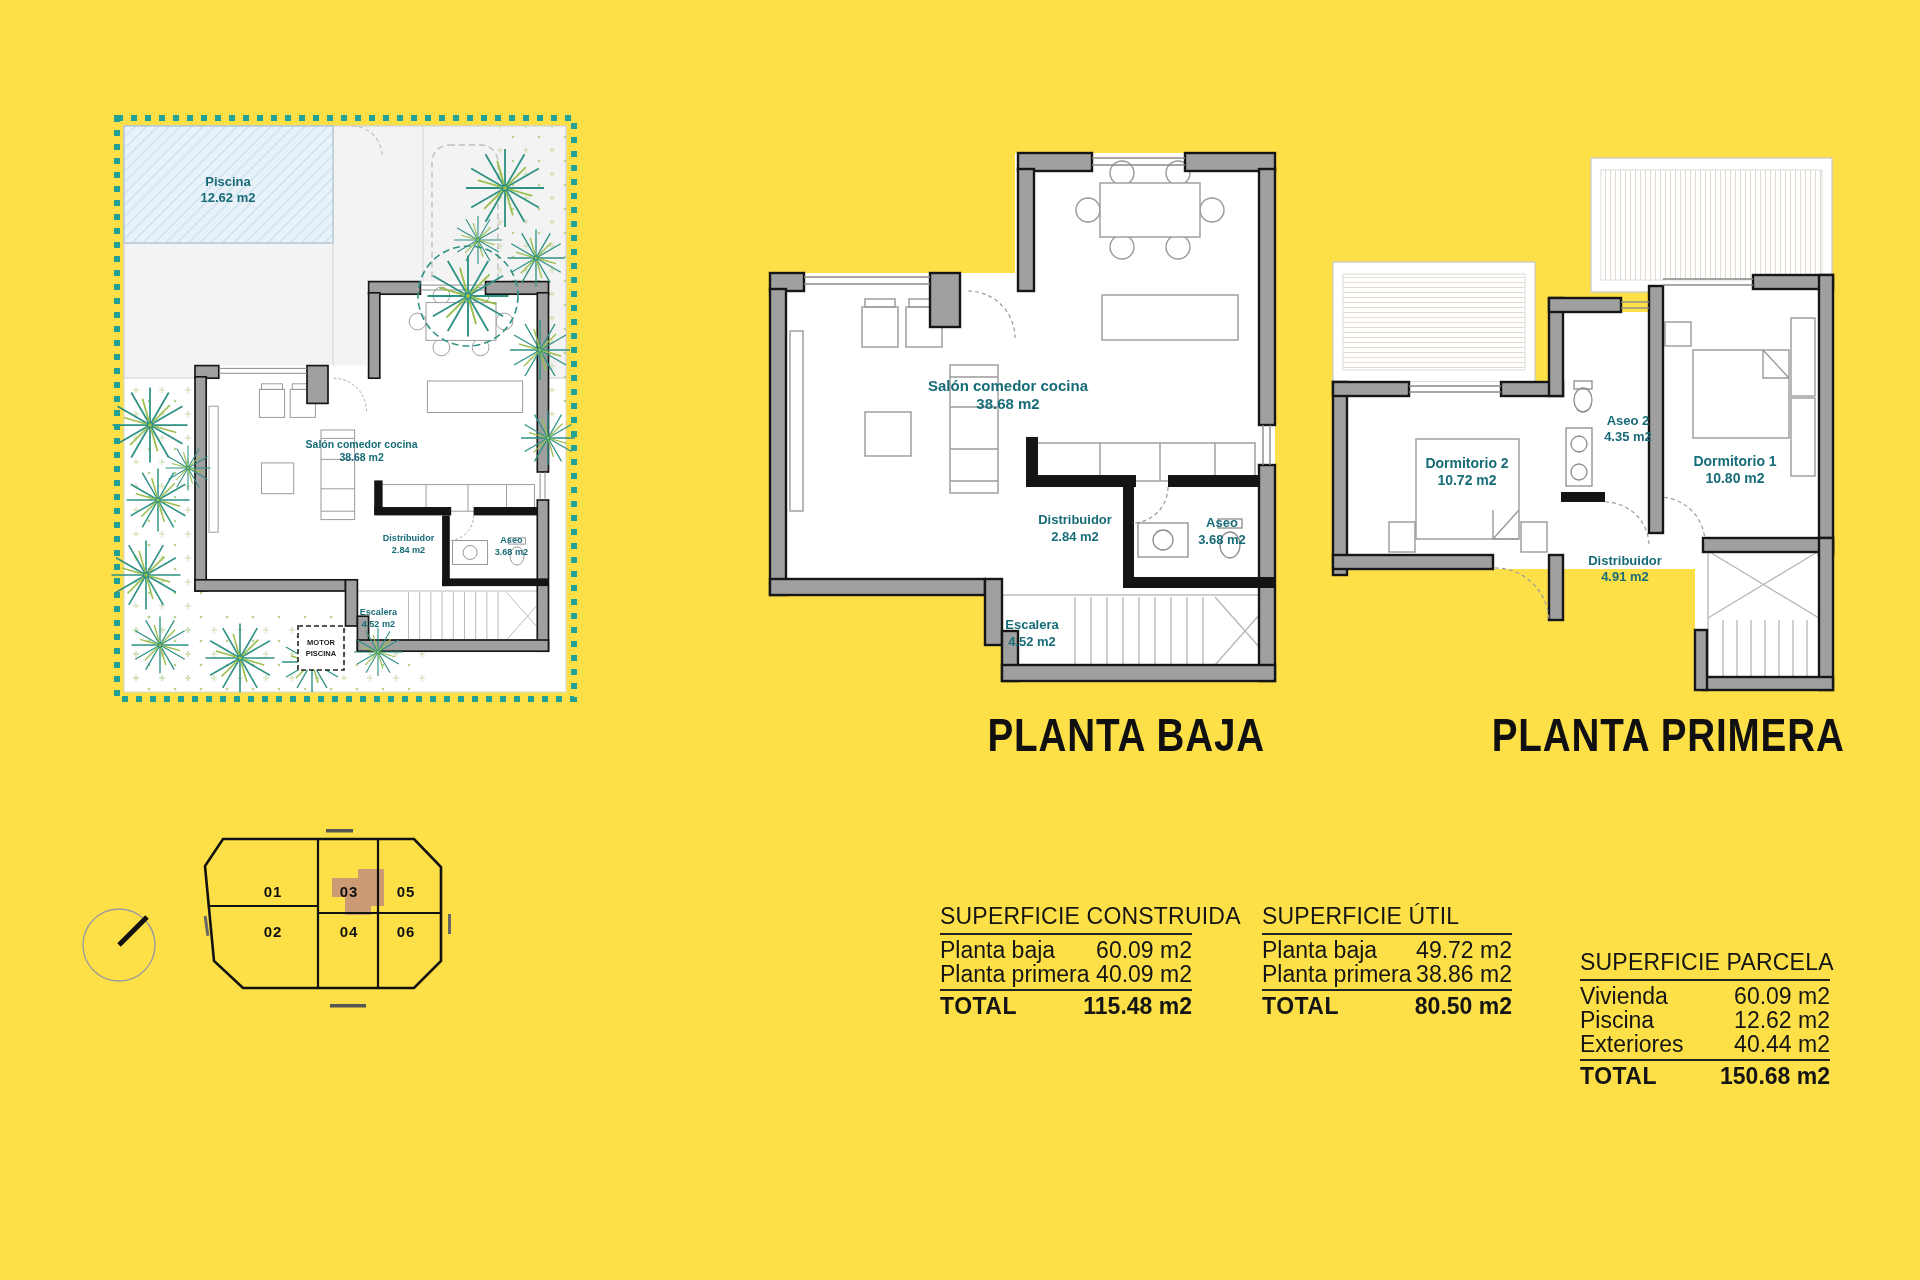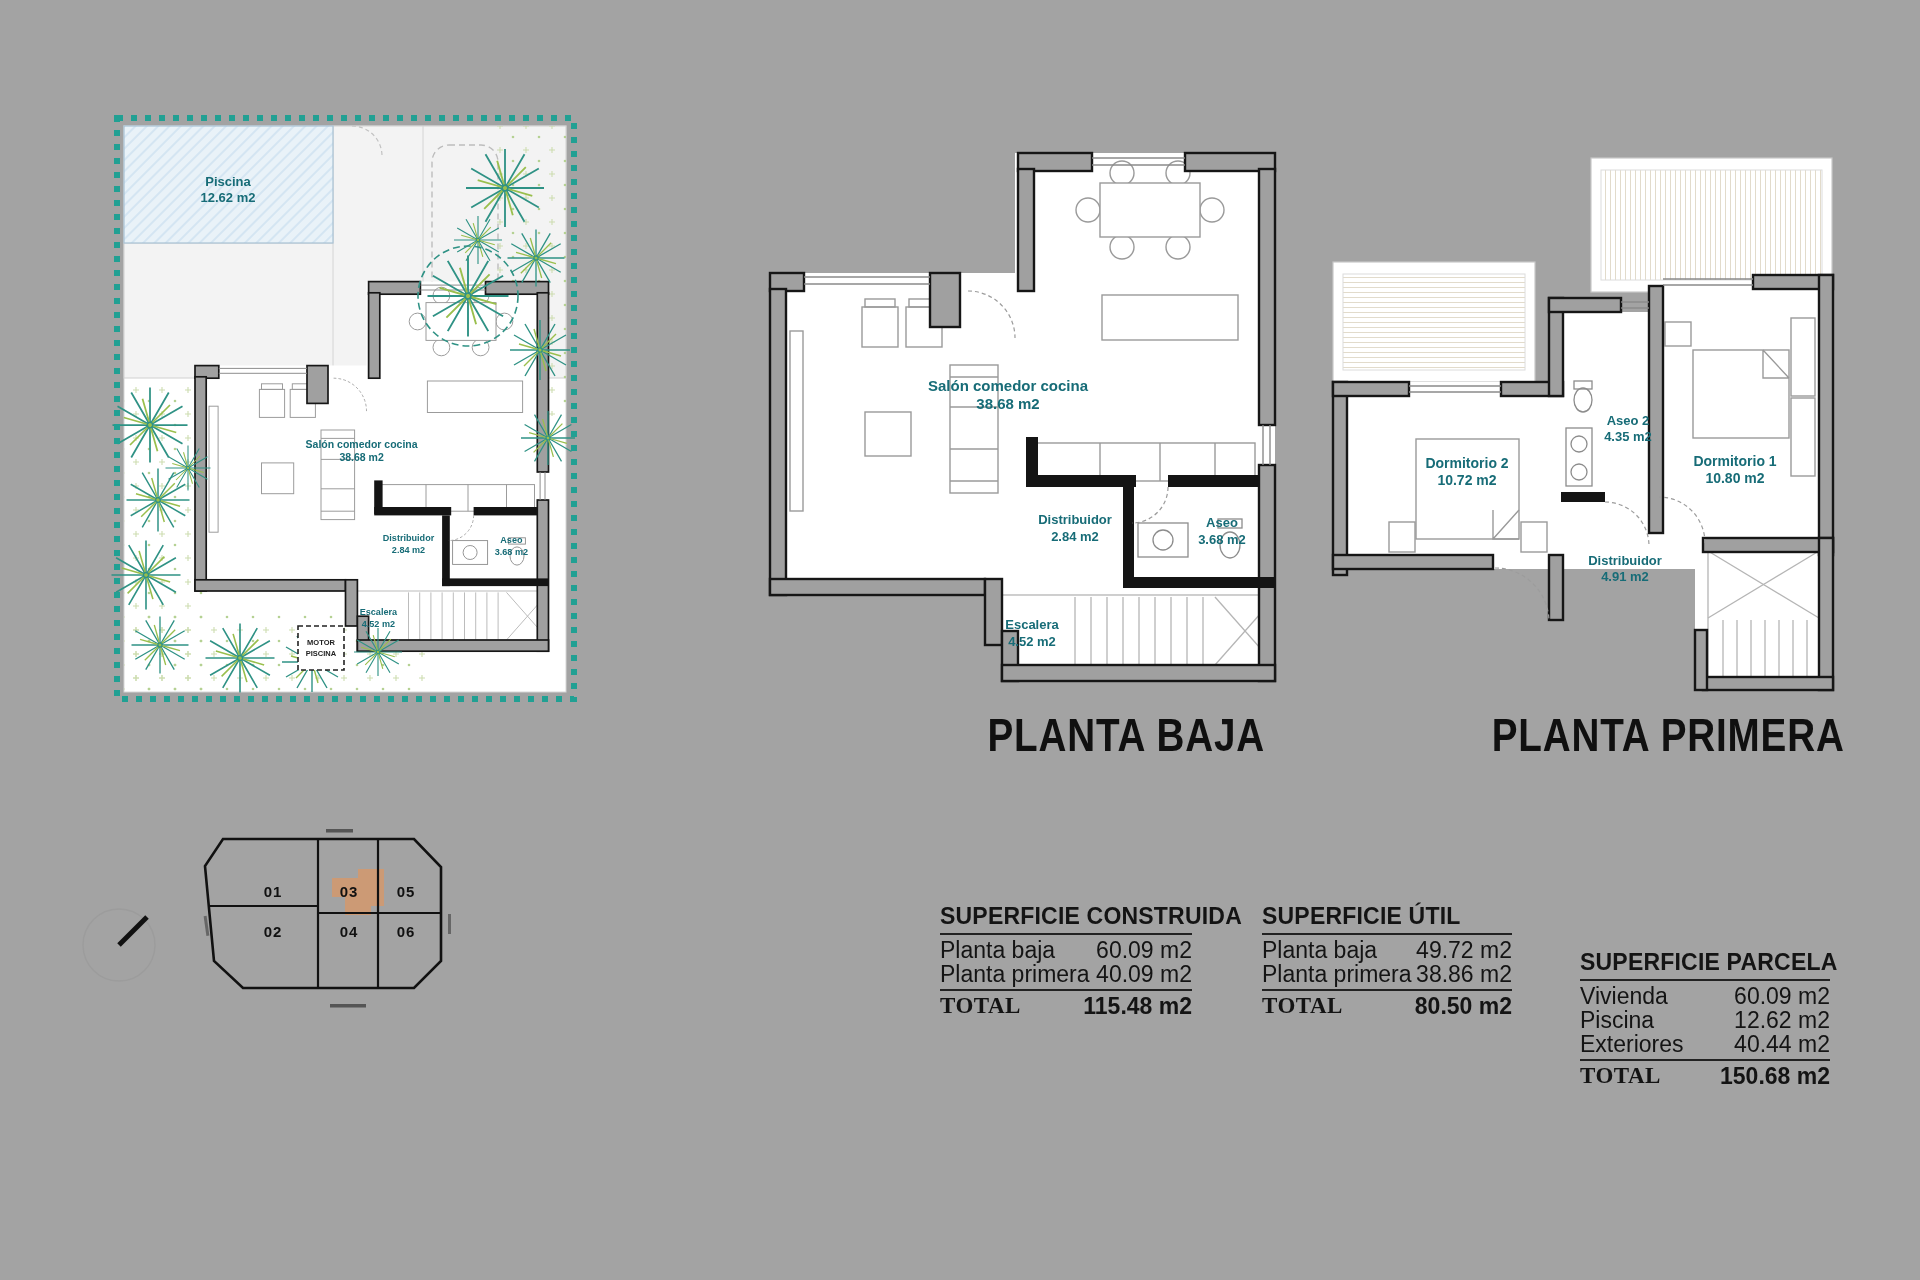--- a/index.html
+++ b/index.html
@@ -1,31 +1,31 @@
 <!DOCTYPE html>
 <html><head>
 <meta charset="utf-8">
 <style>
   html,body{margin:0;padding:0;background:#fff;}
-  #stage{position:relative;width:1920px;height:1280px;background:#a3a3a3;overflow:hidden;
+  #stage{position:relative;width:1920px;height:1280px;background:#fde047;overflow:hidden;
          font-family:"Liberation Sans",sans-serif;}
   svg{position:absolute;left:0;top:0;}
   svg text{font-family:"Liberation Sans",sans-serif;}
   .rlabel{fill:#176c77;font-weight:600;text-anchor:middle;}
   .plot-num{fill:#111;font-weight:600;text-anchor:middle;font-size:15px;letter-spacing:1px;}
   .motor-t{fill:#222;font-weight:700;text-anchor:middle;font-size:7.5px;}
   .plan-title{position:absolute;text-align:center;font-size:46px;font-weight:600;color:#101010;
               letter-spacing:1px;white-space:nowrap;}
   .plan-title span{display:inline-block;transform:scaleX(0.84);transform-origin:center;}
   .stable{position:absolute;color:#141414;}
-  .st-title{font-size:23px;font-weight:700;letter-spacing:0.2px;white-space:nowrap;
+  .st-title{font-size:23px;font-weight:400;letter-spacing:0.2px;white-space:nowrap;
             border-bottom:2px solid #222;padding-bottom:3px;margin-bottom:3px;}
   .st-row{display:flex;justify-content:space-between;font-size:23px;line-height:24px;}
   .st-total{border-top:2px solid #222;margin-top:3px;padding-top:3px;font-weight:600;}
-  .st-total .tl{letter-spacing:0.5px;font-family:Liberation Serif, serif;}
+  .st-total .tl{letter-spacing:0.5px;}
 </style>
 </head>
 <body>
 
 <div id="stage">
 
 <svg width="1920" height="1280" viewBox="0 0 1920 1280">
   <defs>
     <pattern id="poolHatch" width="8" height="8" patternUnits="userSpaceOnUse" patternTransform="rotate(45)">
       <rect width="8" height="8" fill="#e9f2f8"></rect>

